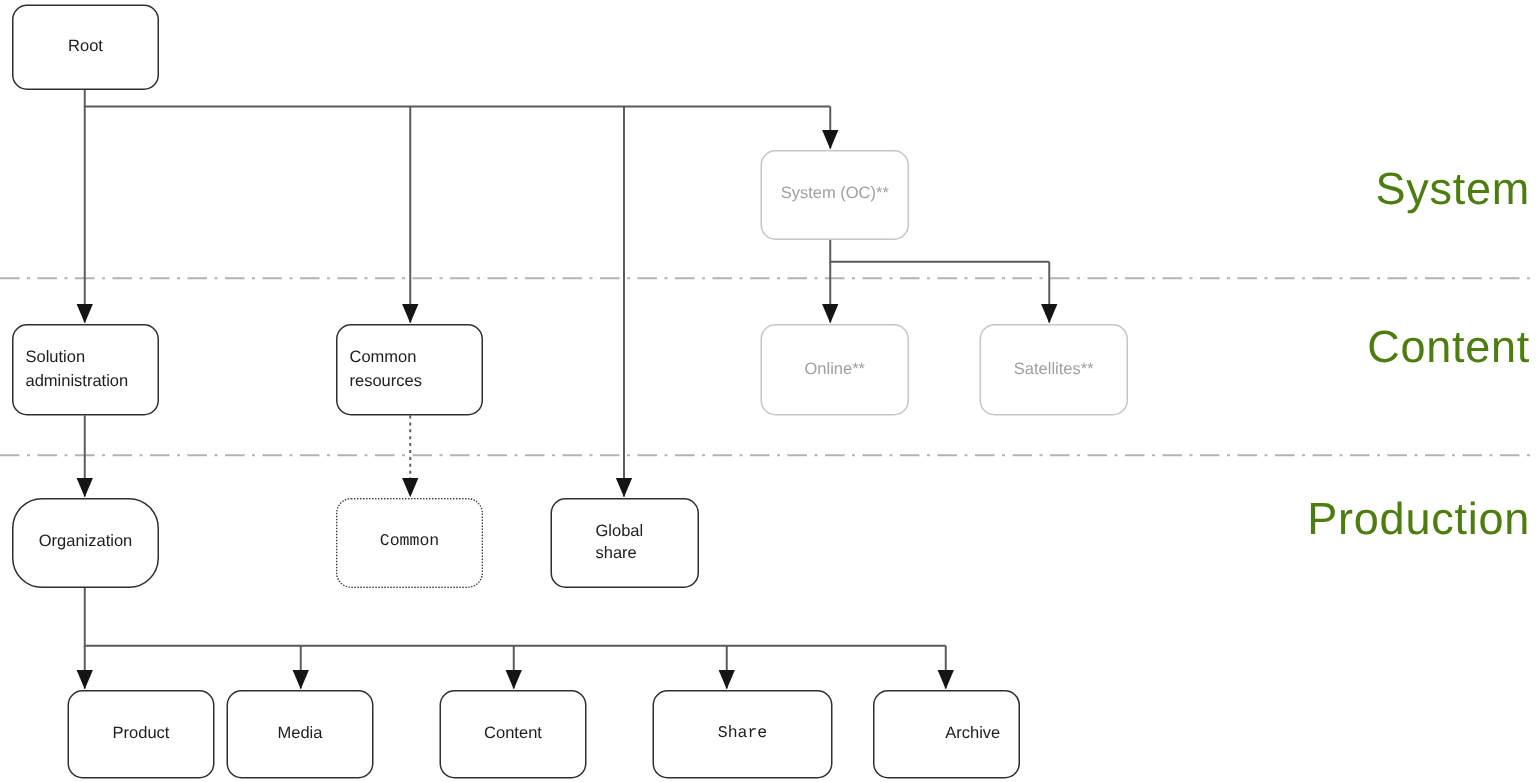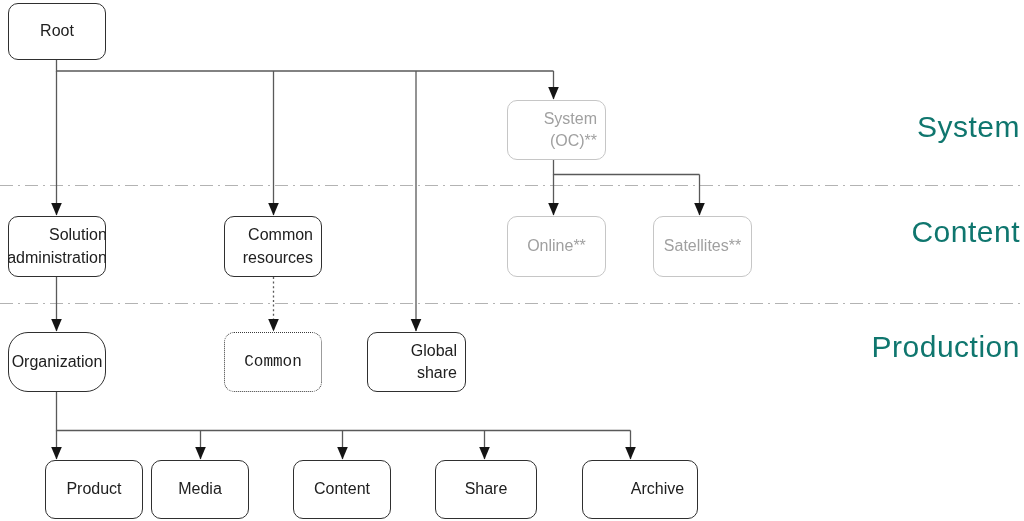--- a/index.html
+++ b/index.html
@@ -6,31 +6,31 @@
   body {
     width: 1024px; height: 521px; overflow: hidden;
     font-family: "Liberation Sans", "DejaVu Sans", sans-serif;
   }
   #stage { position: relative; width: 1024px; height: 521px; background: #ffffff; }
   #wires { position: absolute; left: 0; top: 0; z-index: 1; }
 
   .node {
     position: absolute; z-index: 2; box-sizing: border-box;
     display: flex; align-items: center; justify-content: center;
-    text-align: right; padding: 4px 8px;
+    text-align: left; padding: 4px 8px;
     border: 1.4px solid #2f2f2f; border-radius: 10px;
     background: #ffffff; color: #202020;
-    font-size: 16px; line-height: 1.4;
+    font-size: 11px; line-height: 1.4;
   }
   .node.muted  { border-color: #c6c6c6; color: #a0a0a0; }
   .node.dotted { border: 1.4px dotted #3a3a3a; font-family: Liberation Mono, monospace; }
 
   .zone-label {
     position: absolute; z-index: 2; right: 4px; width: 260px;
-    text-align: right; color: #0f766e; font-size: 30px;
+    text-align: right; color: #4d7c0f; font-size: 30px;
     font-weight: 300; line-height: 36px; letter-spacing: 0.5px;
   }
 </style>
 </head>
 <body>
 
 <div id="stage">
 
   <svg id="wires" width="1024" height="521" viewBox="0 0 1024 521">
     <defs>
@@ -85,17 +85,17 @@
   <div class="node dotted" style="left:224px; top:332px; width:98px; height:60px;">Common</div>
 
   <div class="node" style="left:367px; top:332px; width:99px; height:60px;padding-left:29px;">Global share</div>
 
   <div class="node" style="left:8px; top:460px; width:98px; height:59px;margin-left:37px;">Product</div>
 
   <div class="node" style="left:151px; top:460px; width:98px; height:59px;">Media</div>
 
   <div class="node" style="left:293px; top:460px; width:98px; height:59px;">Content</div>
 
-  <div class="node" style="left:435px; top:460px; width:102px; height:59px;">Share</div>
+  <div class="node" style="left:435px; top:460px; width:120px; height:59px;font-family:Liberation Mono, monospace;">Share</div>
 
-  <div class="node" style="left:582px; top:460px; width:116px; height:59px;padding-left:43px;">Archive</div>
+  <div class="node" style="left:582px; top:460px; width:98px; height:59px;padding-left:43px;">Archive</div>
 
 </div>
 
 </body></html>

